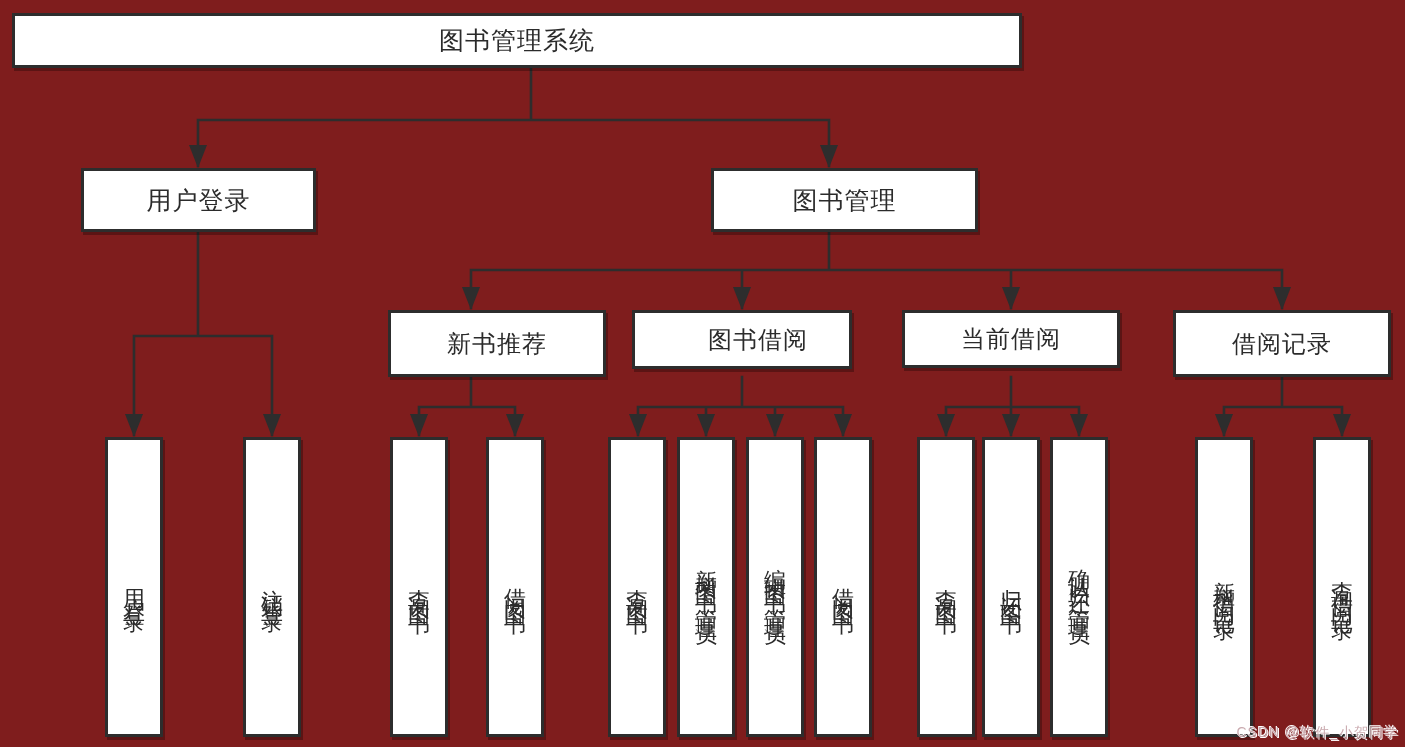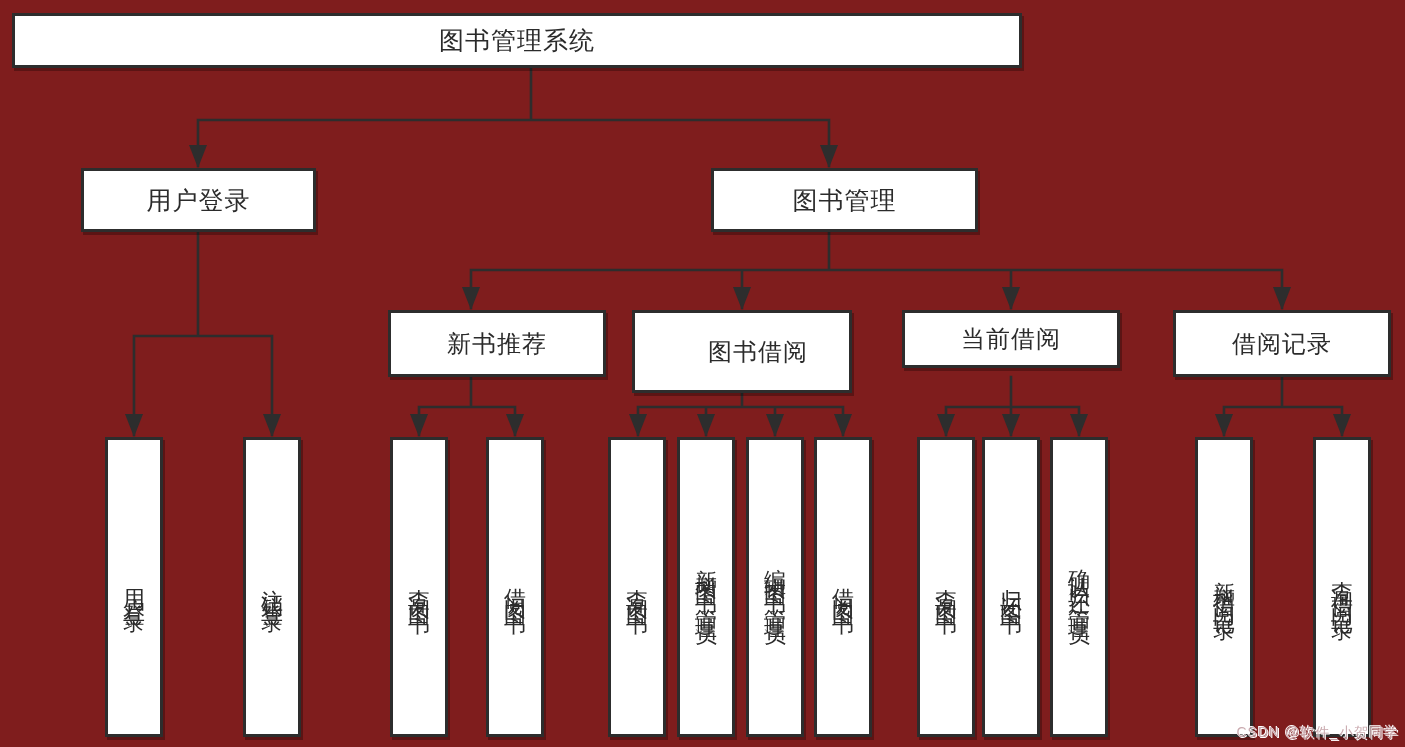--- a/index.html
+++ b/index.html
@@ -89,21 +89,21 @@
   <div class="node l2-node" style="left:81px;top:168px;width:235px;height:64px;">
     <span>用户登录</span>
   </div>
   <div class="node l2-node" style="left:711px;top:168px;width:267px;height:64px;">
     <span>图书管理</span>
   </div>
 
   <div class="node l3-node" style="left:362px;top:310px;width:218px;height:67px;margin-left:26px;">
     <span>新书推荐</span>
   </div>
-  <div class="node l3-node" style="left:632px;top:310px;width:220px;height:83px;padding-left:32px;">
+  <div class="node l3-node" style="left:632px;top:310px;width:220px;height:59px;padding-left:32px;">
     <span>图书借阅</span>
   </div>
   <div class="node l3-node" style="left:902px;top:310px;width:218px;height:58px;">
     <span>当前借阅</span>
   </div>
   <div class="node l3-node" style="left:1173px;top:310px;width:218px;height:67px;">
     <span>借阅记录</span>
   </div>
 
   <div class="node leaf-node" style="left:105px;top:437px;width:58px;height:300px;">

